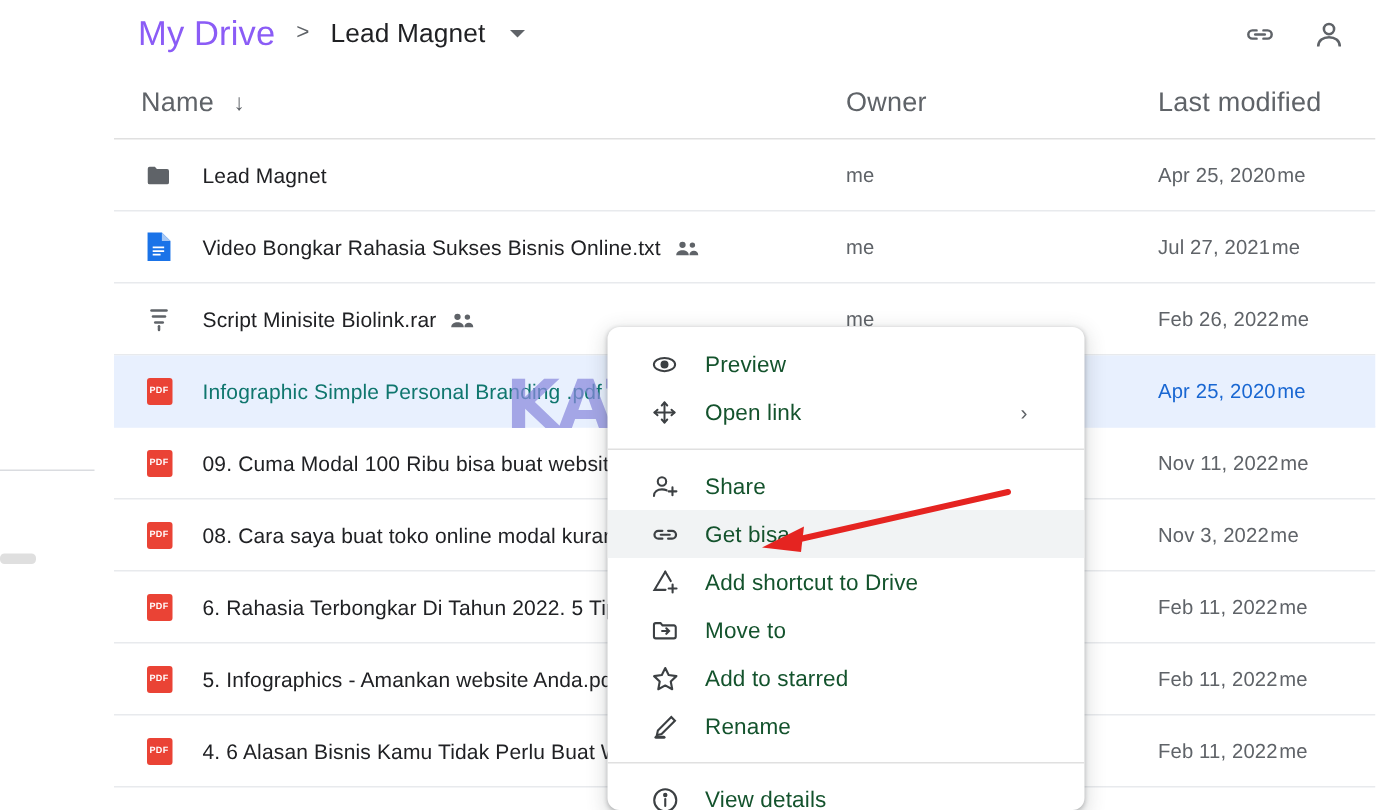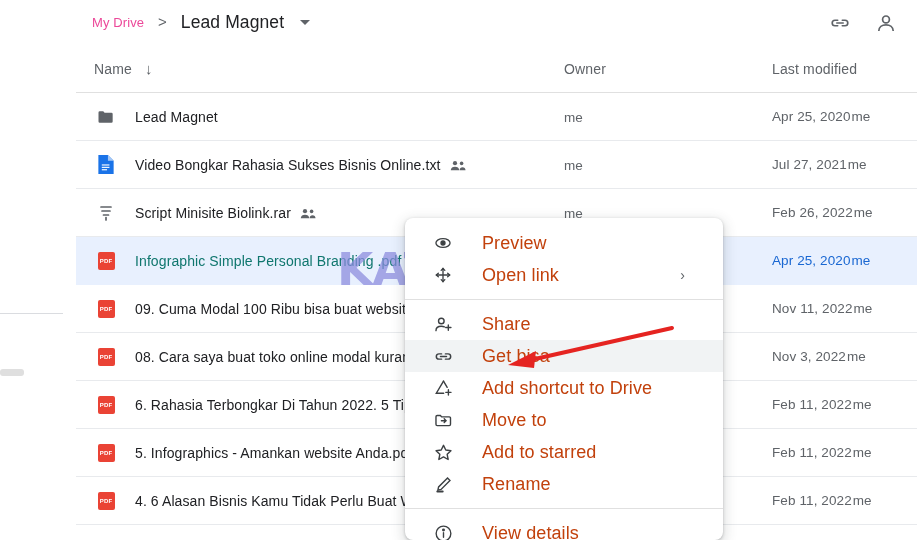--- a/index.html
+++ b/index.html
@@ -26,21 +26,21 @@
 
   
   .header {
     position: absolute; left: 0; top: 0; width: 917px; height: 45px;
   }
   .crumbs {
     position: absolute; left: 85px; top: 0; height: 45px;
     display: flex; align-items: center; gap: 0;
   }
   .crumb-root {
-    font-size: 13px; color: #ec4899; letter-spacing: .1px;
+    font-size: 23px; color: #8b5cf6; letter-spacing: .1px;
     padding: 3px 7px; border-radius: 4px; cursor: pointer;
   }
   .crumb-sep {
     font-size: 15px; color: #5f6368; margin: 0 7px; line-height: 1;
     display: inline-block; transform: translateY(-1px);
   }
   .crumb-cur {
     font-size: 17.5px; color: #202124; letter-spacing: .1px;
     padding: 3px 7px; border-radius: 4px; cursor: pointer;
   }
@@ -58,21 +58,21 @@
 
   
   .table { position: absolute; left: 76px; top: 45px; width: 841px; }
   .thead {
     height: 48px; display: flex; align-items: center;
     border-bottom: 1px solid #e0e0e0;
   }
   .col-name { width: 488px; padding-left: 18px; display: flex; align-items: center; gap: 13px; }
   .col-owner { width: 208px; }
   .col-mod { flex: 1; }
-  .th-label { font-size: 14px; color: #5f6368; font-weight: 500; letter-spacing: .15px; }
+  .th-label { font-size: 18px; color: #5f6368; font-weight: 500; letter-spacing: .15px; }
   .sort-arrow { font-size: 15px; color: #5f6368; line-height: 1; }
 
   .row {
     height: 48px; display: flex; align-items: center;
     border-bottom: 1px solid #e8eaed; cursor: pointer; position: relative;
   }
   .row.selected { background: #e8f0fe; border-bottom-color: #e8f0fe; }
   .row .col-name { display: flex; align-items: center; gap: 0; }
   .ficon { width: 24px; height: 24px; flex: 0 0 24px; display: flex;
            align-items: center; justify-content: center; }
@@ -115,21 +115,21 @@
     box-shadow: 0 1px 3px rgba(60,64,67,.3), 0 4px 12px 3px rgba(60,64,67,.15);
     z-index: 40; padding-top: 9px; overflow: hidden;
   }
   .mi {
     height: 32px; display: flex; align-items: center; cursor: pointer;
     padding-left: 27px; position: relative;
   }
   .mi.highlight { background: #f1f3f4; }
   .mi .mi-ico { width: 22px; height: 22px; flex: 0 0 22px; color: #3c4043;
                 display: flex; align-items: center; justify-content: center; }
-  .mi .mi-label { margin-left: 28px; font-size: 18px; color: #c2410c; letter-spacing: .1px; }
+  .mi .mi-label { margin-left: 16px; font-size: 15px; color: #14532d; letter-spacing: .1px; }
   .mi .mi-arrow { position: absolute; right: 38px; font-size: 14px; color: #5f6368; }
   .msep { height: 1px; background: #e0e0e0; margin: 8px 0; }
 
   
   .annot { position: absolute; left: 490px; top: 325px; z-index: 60; pointer-events: none; }
 </style>
 </head>
 <body>
 
 <div id="root">

